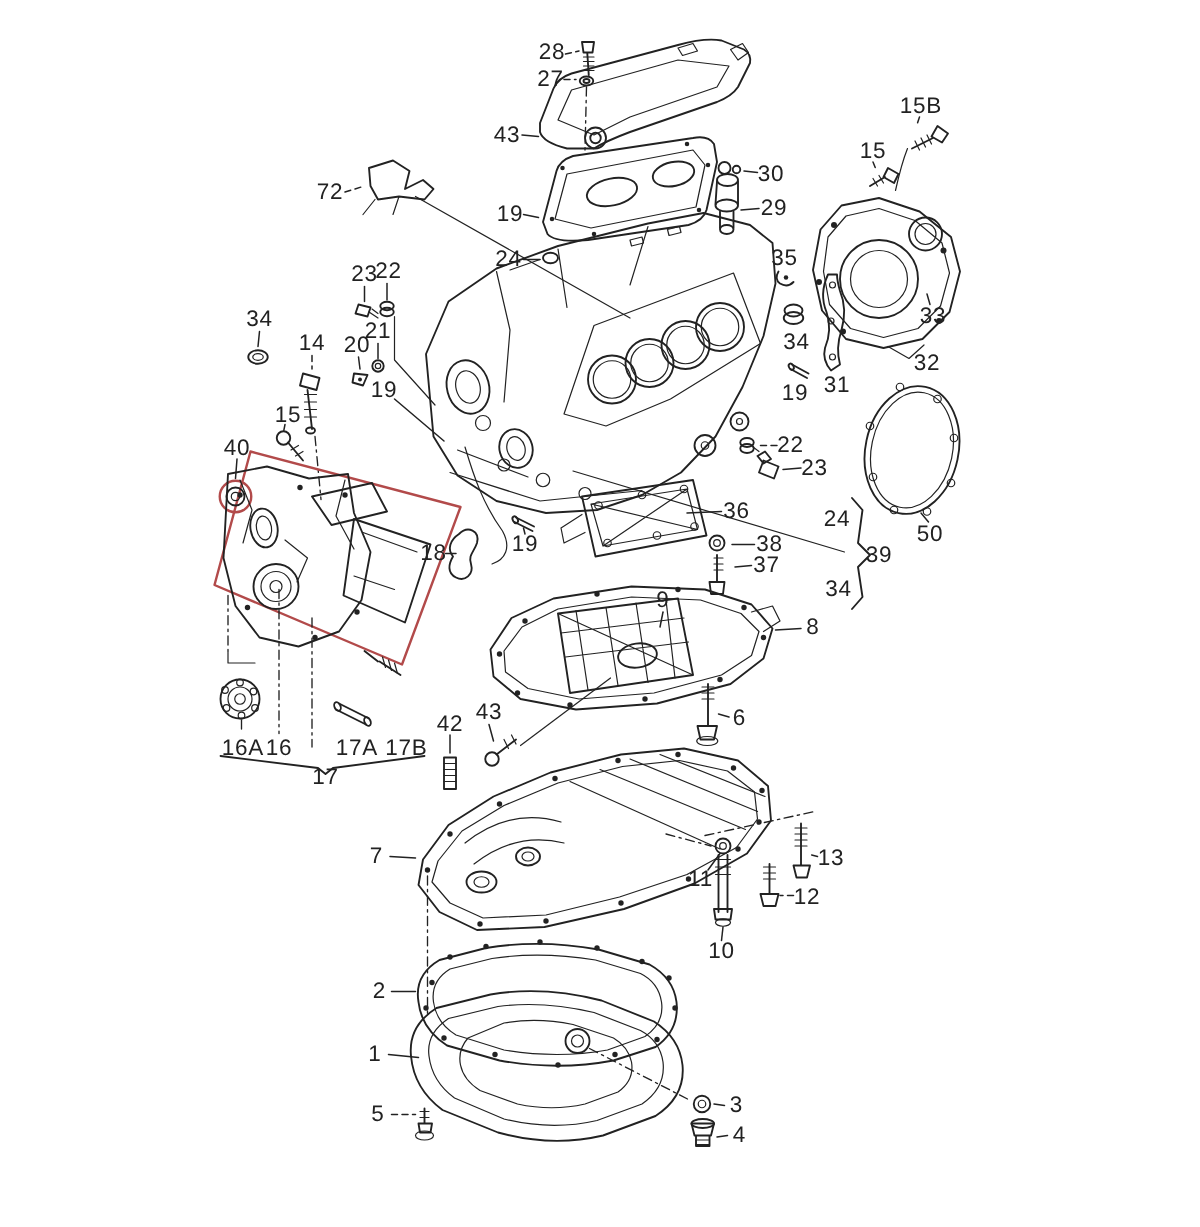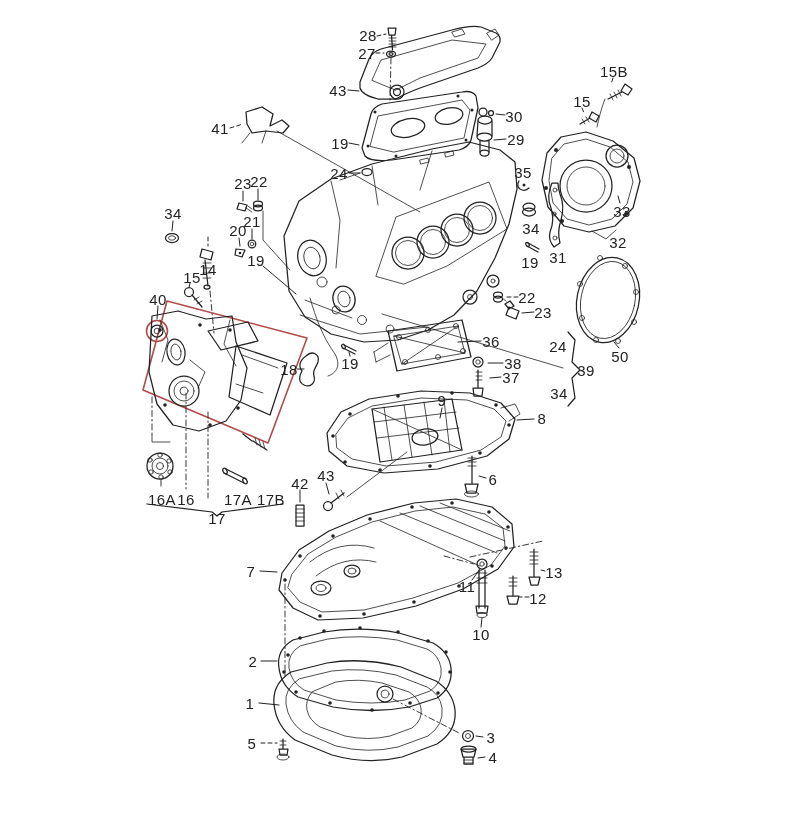--- a/index.html
+++ b/index.html
@@ -443,34 +443,34 @@
         <line x1="483" y1="737" x2="476" y2="736" class="leader"></line>
         <line x1="485" y1="757" x2="478" y2="758" class="leader"></line>
       </g>
 </svg>
 
 <div id="callout-layer">
       <div class="callout-label" style="left: 368px; top: 35px;">28</div>
       <div class="callout-label" style="left: 367px; top: 53px;">27</div>
       <div class="callout-label" style="left: 338px; top: 90px;">43</div>
       <div class="callout-label" style="left: 340px; top: 143px;">19</div>
-      <div class="callout-label" style="left: 220px; top: 128px;">41</div>
+      <div class="callout-label" style="left: 220px; top: 128px;">72</div>
       <div class="callout-label" style="left: 514px; top: 116px;">30</div>
       <div class="callout-label" style="left: 516px; top: 139px;">29</div>
       <div class="callout-label" style="left: 614px; top: 71px;">15B</div>
       <div class="callout-label" style="left: 582px; top: 101px;">15</div>
       <div class="callout-label" style="left: 622px; top: 211px;">33</div>
       <div class="callout-label" style="left: 618px; top: 242px;">32</div>
       <div class="callout-label" style="left: 558px; top: 257px;">31</div>
       <div class="callout-label" style="left: 531px; top: 228px;">34</div>
       <div class="callout-label" style="left: 523px; top: 172px;">35</div>
       <div class="callout-label" style="left: 530px; top: 262px;">19</div>
       <div class="callout-label" style="left: 339px; top: 173px;">24</div>
       <div class="callout-label" style="left: 173px; top: 213px;">34</div>
-      <div class="callout-label" style="left: 208px; top: 229px; margin-top: 40px;">14</div>
+      <div class="callout-label" style="left: 208px; top: 229px;">14</div>
       <div class="callout-label" style="left: 192px; top: 277px;">15</div>
       <div class="callout-label" style="left: 243px; top: 183px;">23</div>
       <div class="callout-label" style="left: 259px; top: 181px;">22</div>
       <div class="callout-label" style="left: 238px; top: 230px;">20</div>
       <div class="callout-label" style="left: 252px; top: 221px;">21</div>
       <div class="callout-label" style="left: 256px; top: 260px;">19</div>
       <div class="callout-label" style="left: 158px; top: 299px;">40</div>
       <div class="callout-label" style="left: 289px; top: 369px; text-align: center;">18</div>
       <div class="callout-label" style="left: 162px; top: 499px;">16A</div>
       <div class="callout-label" style="left: 186px; top: 499px;">16</div>

